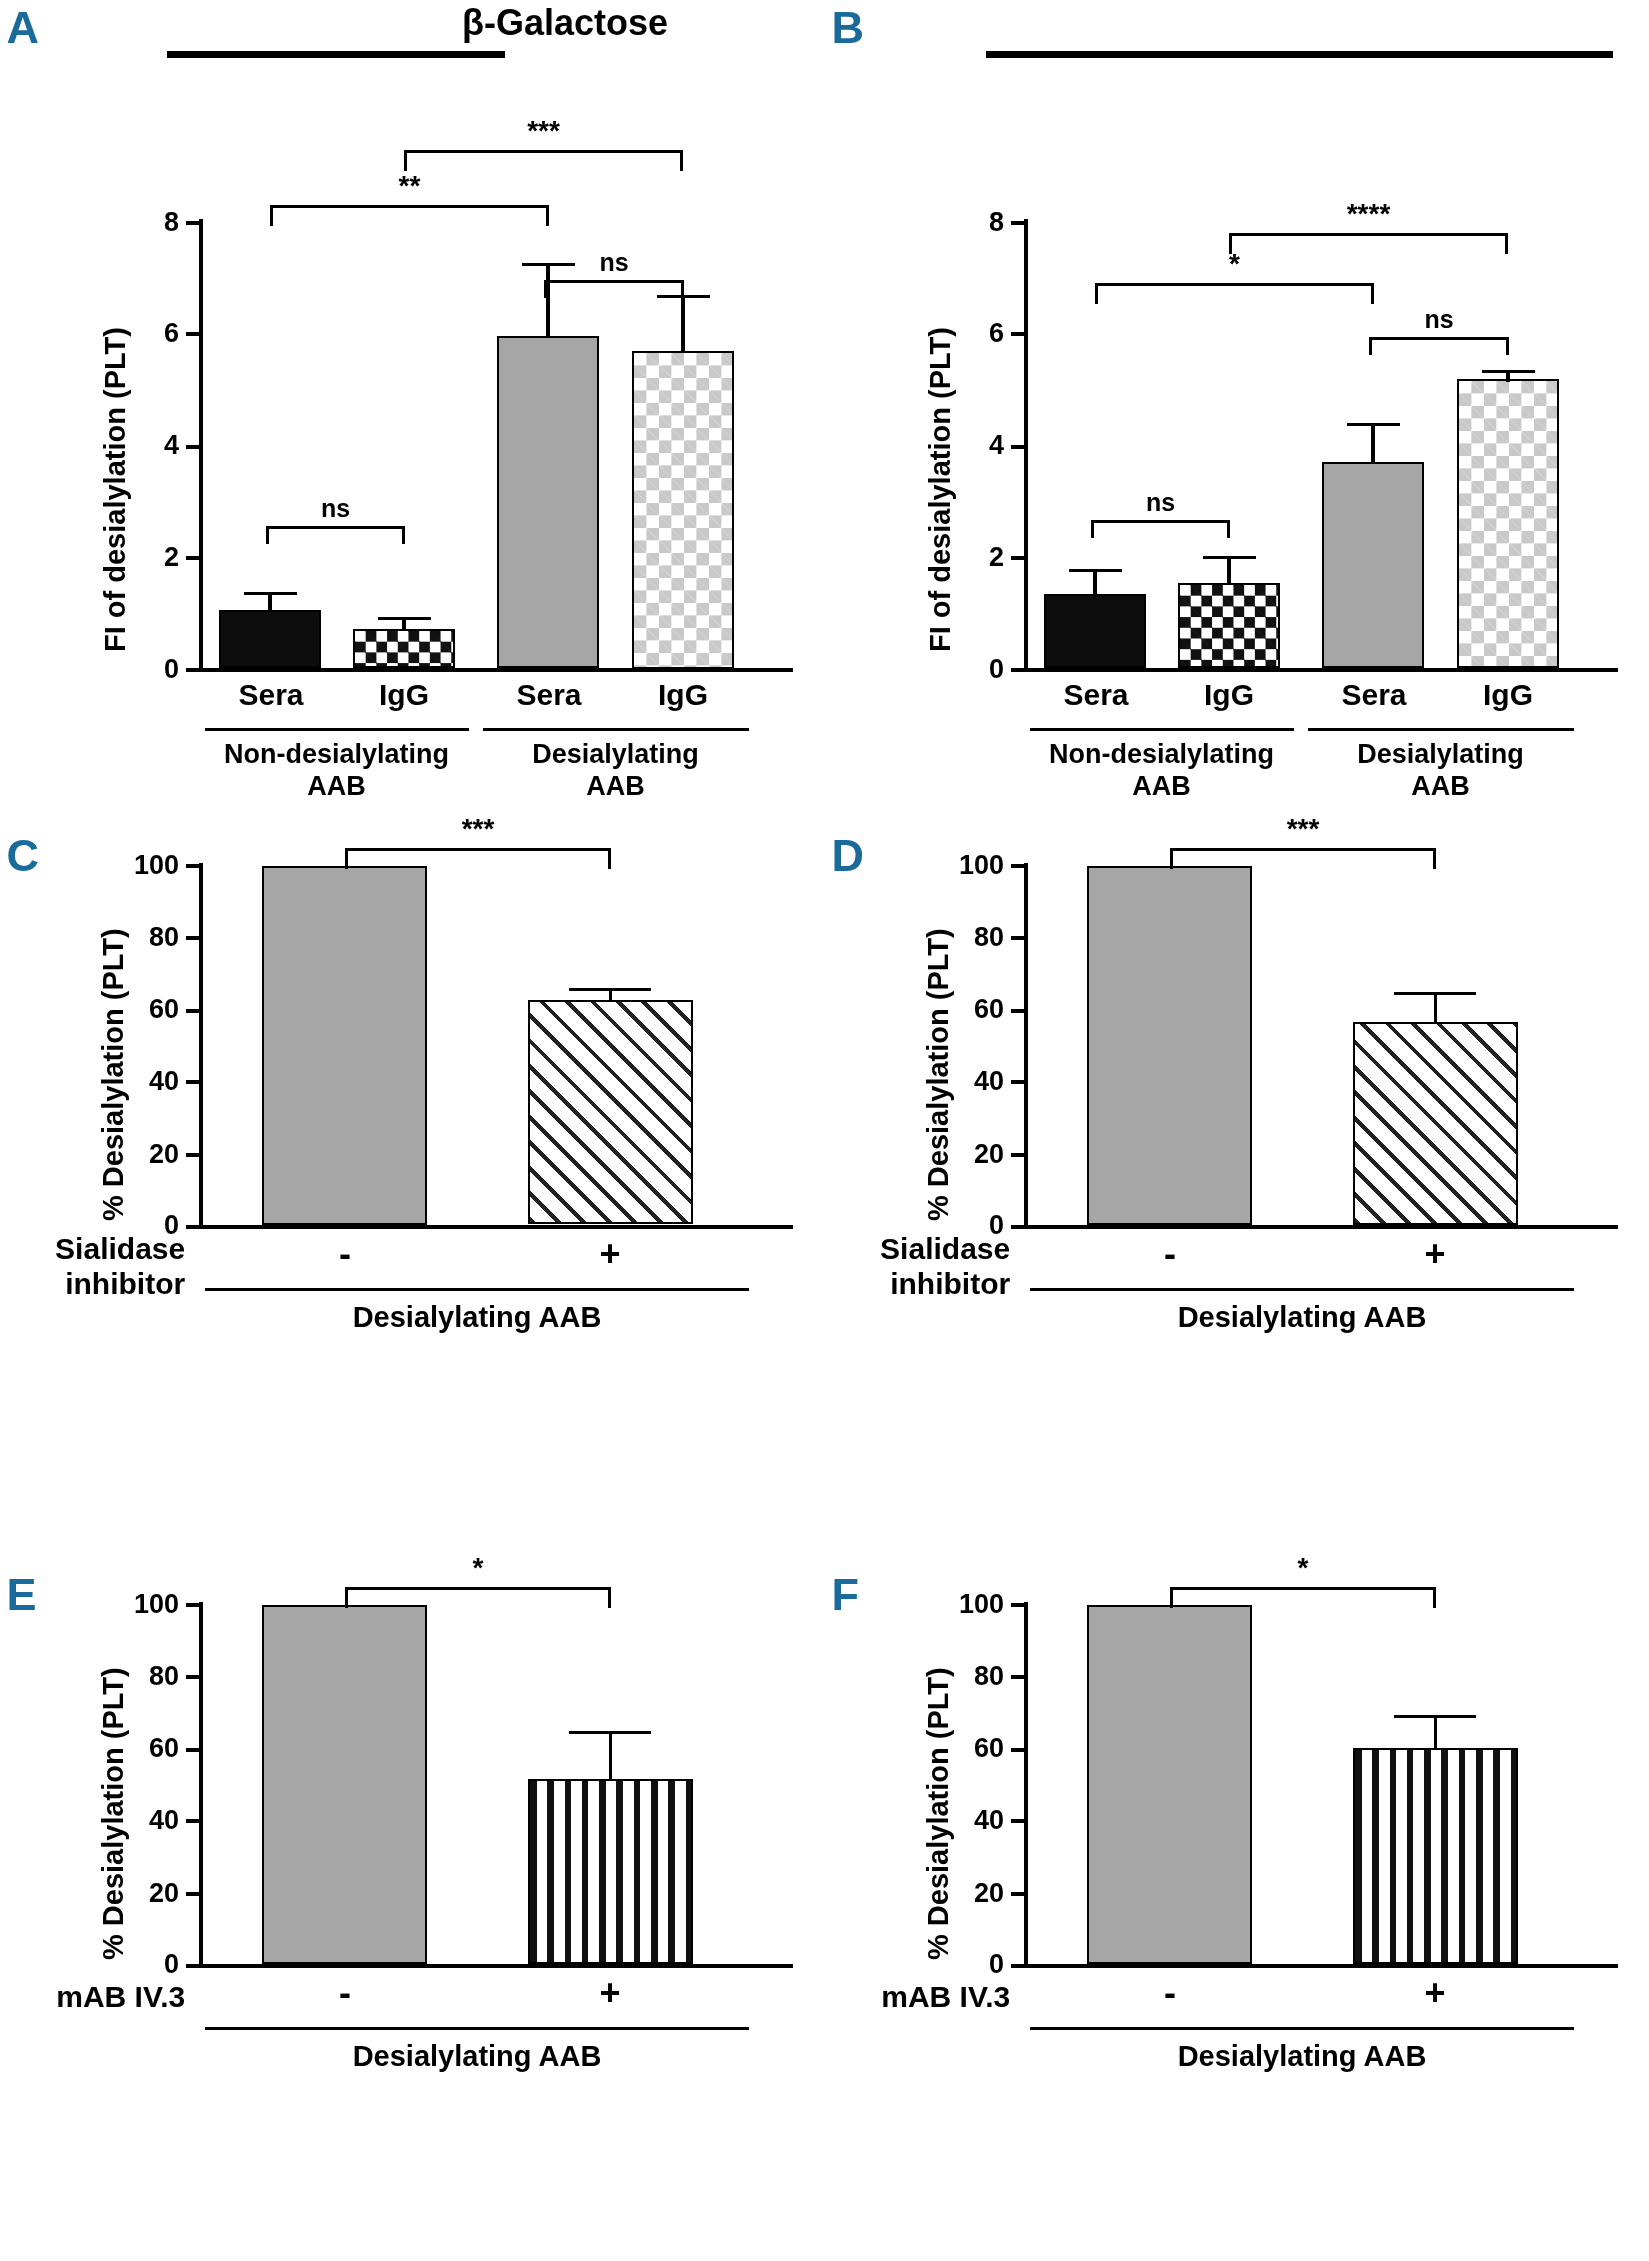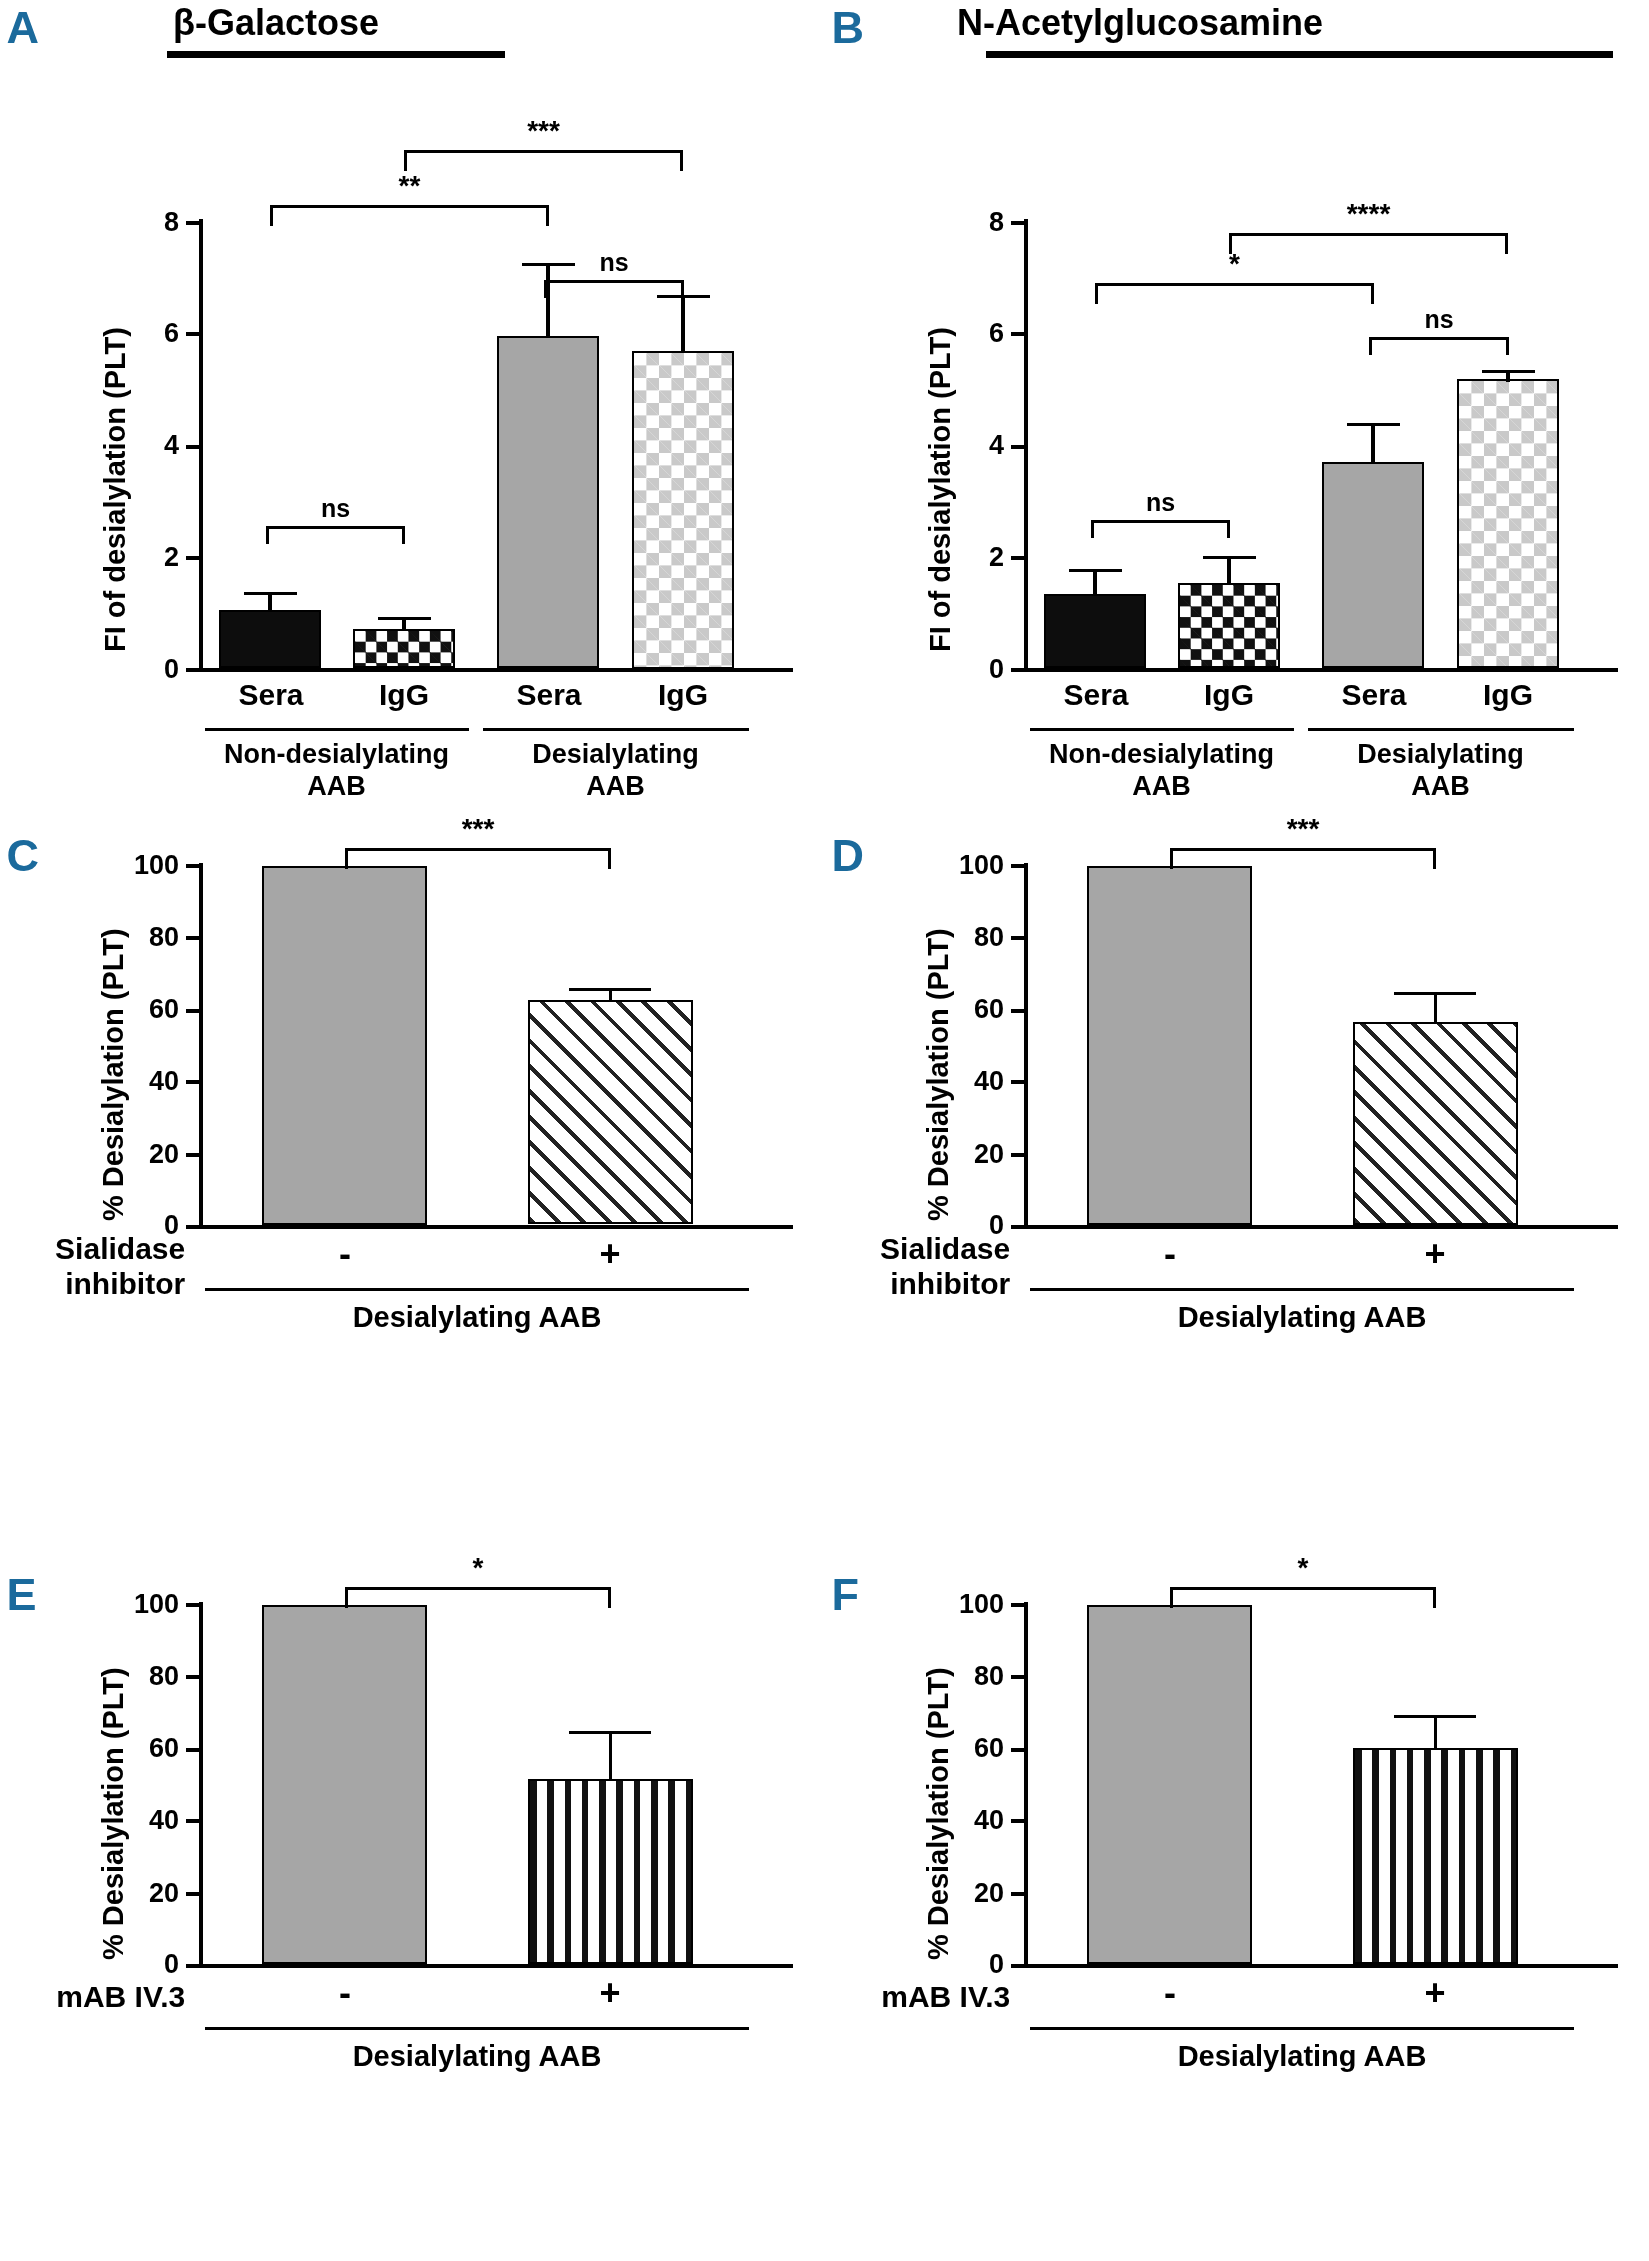--- a/index.html
+++ b/index.html
@@ -18,21 +18,21 @@
     font-size:45px;
     font-weight:bold;
     color:#1b6a9c;
     font-family:"Liberation Sans", sans-serif;
     line-height:1;
   }
   .panel-title {
     position:absolute;
     font-size:36px;
     font-weight:bold;
-    text-align:left;
+    text-align:right;
     line-height:1;
   }
   .title-rule {
     position:absolute;
     height:7.4px;
     background:#000;
   }
   .axis-y {
     position:absolute;
     width:4.1px;
@@ -224,21 +224,20 @@
   <div class="sig" style="left:404px;top:150px;width:279px;">
     <div class="hbar"></div>
     <div class="lend" style="height:21.4px;"></div>
     <div class="rend" style="height:21.4px;"></div>
     <div class="stars" style="top:-33px;">***</div>
   </div>
 </div>
 
 <div class="panel" style="left:825px;top:0;width:825px;height:808px;">
   <div class="panel-letter" style="left:6.6px;top:5px;">B</div>
-  <div class="panel-title" style="left:132px;top:5px;width:660px;">N-Acetylglucosamine</div>
   <div class="title-rule" style="left:161px;top:51px;width:627px;"></div>
 
   <div class="axis-y" style="left:199px;top:219px;height:452px;"></div>
   <div class="axis-x" style="left:199px;top:668px;width:594px;"></div>
 
   <div class="ylabel" style="left:99px;top:652px;">FI of desialylation (PLT)</div>
 
   <div class="tick" style="left:186px;top:221px;"></div>
   <div class="tick-label" style="left:128px;top:209px;width:51px;">8</div>
   <div class="tick" style="left:186px;top:332px;"></div>

